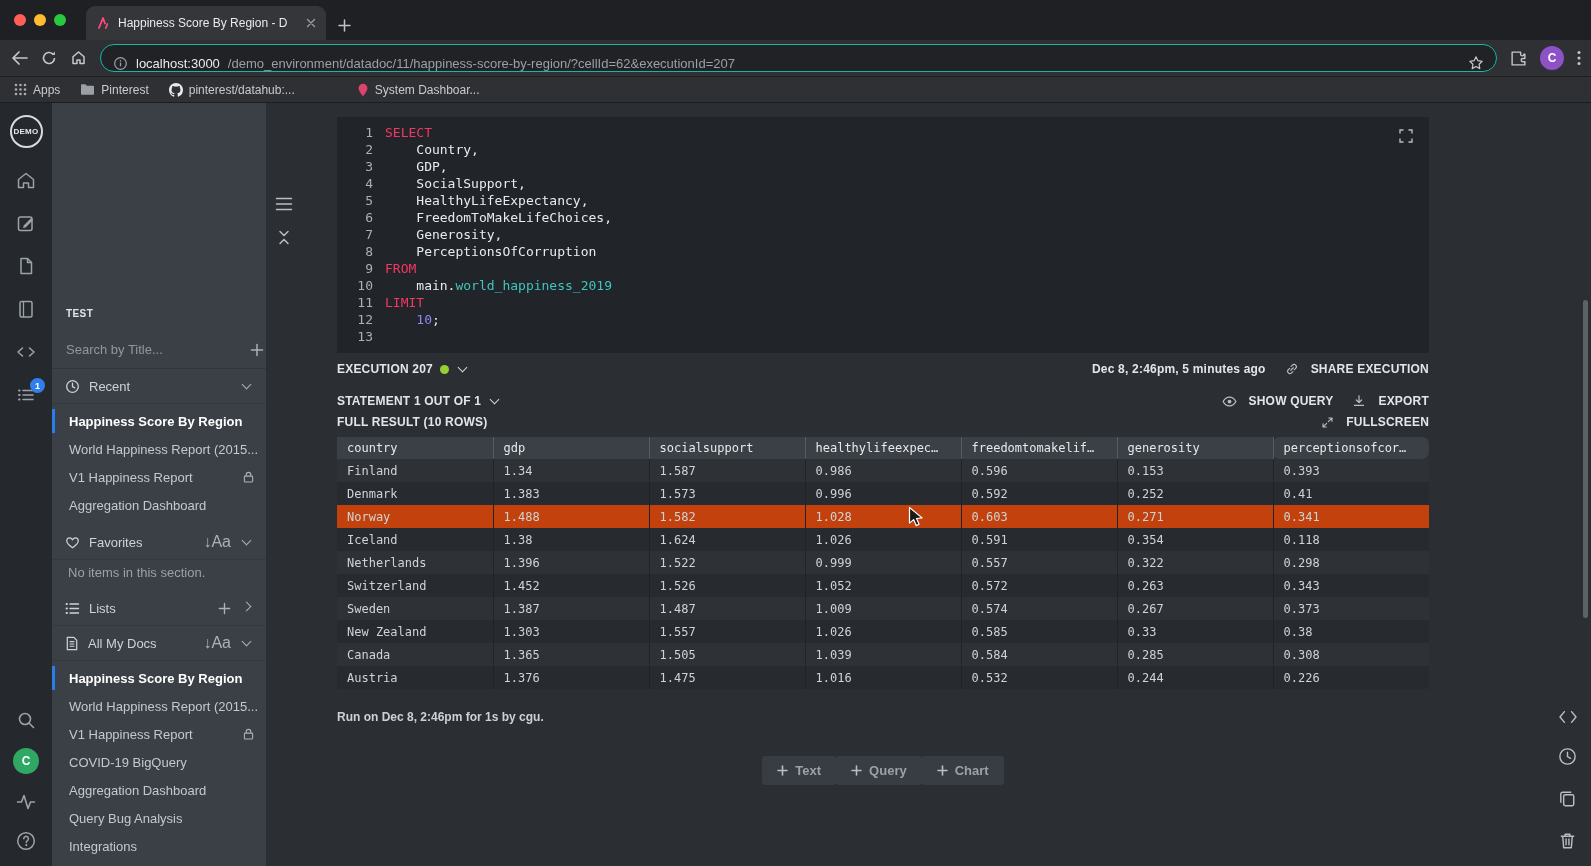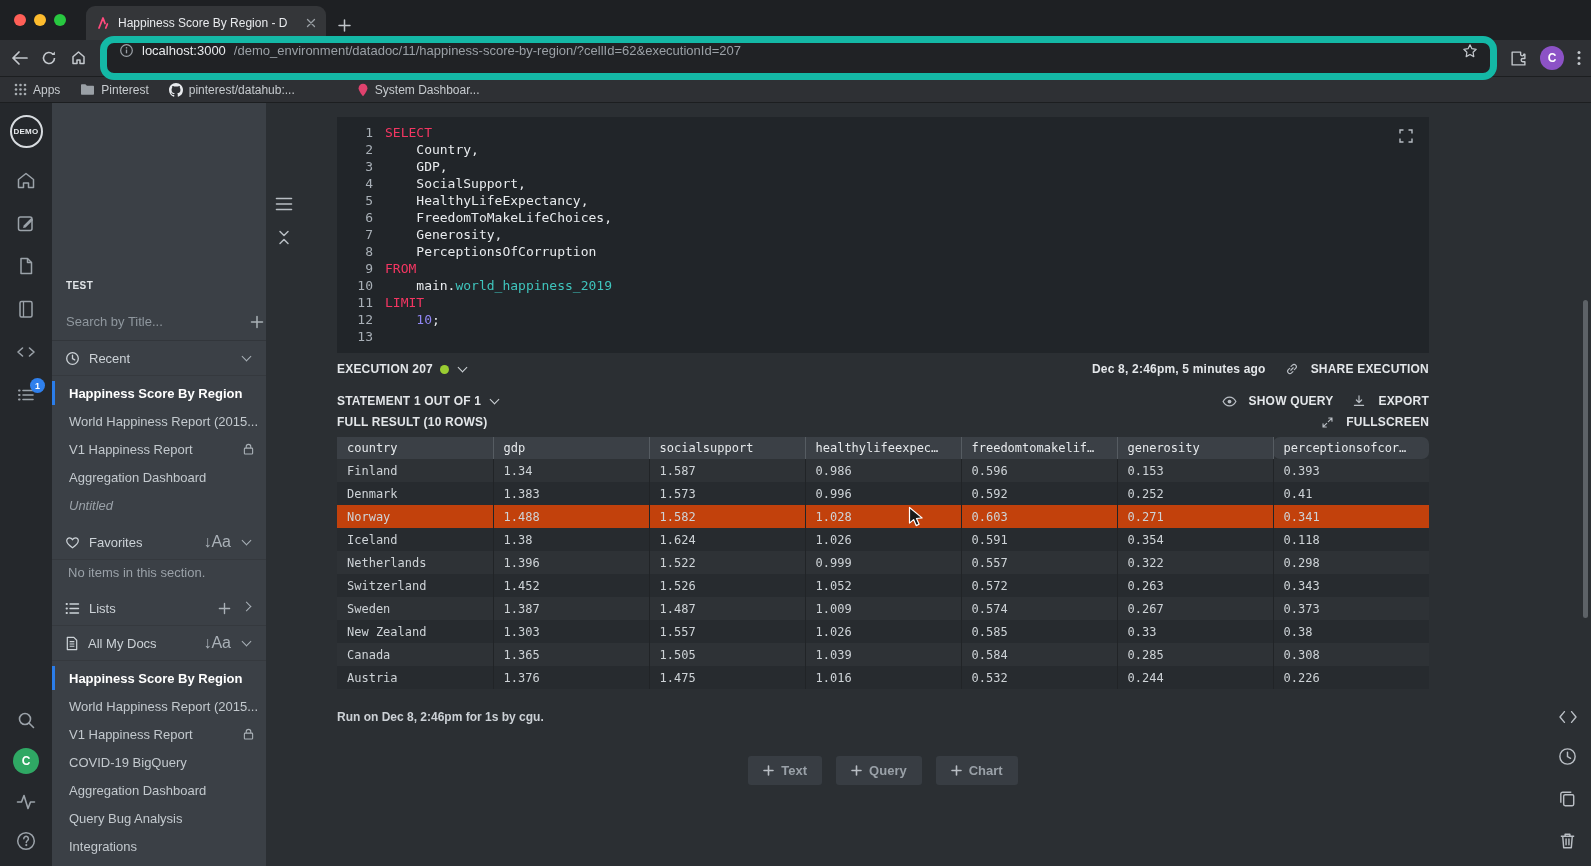--- a/index.html
+++ b/index.html
@@ -9,21 +9,21 @@
 
   
   .tabstrip { height:40px; background:#1e2023; display:flex; align-items:flex-end; }
   .traffic { display:flex; gap:8px; align-items:center; height:40px; padding:0 14px; }
   .tl { width:12px; height:12px; border-radius:50%; }
   .tl.red{background:#ff5f57} .tl.yellow{background:#febc2e} .tl.green{background:#28c840}
   .tab { width:240px; height:34px; background:#343639; border-radius:9px 9px 0 0; display:flex; align-items:center; gap:8px; padding:0 10px; margin-left:6px; }
   .tab-title { flex:1; font-size:12px; color:#e8eaed; white-space:nowrap; overflow:hidden; }
   .icon { display:inline-flex; align-items:center; justify-content:center; color:#b9bec4; flex:none; }
   .toolbar { height:37px; background:#2e3034; display:flex; align-items:center; padding:0 10px; gap:13px; border-bottom:1px solid #1c1e20; }
-  .omnibox { flex:1; height:44px; background:#202225; border:7px solid #14b8a6; border-radius:14px; display:flex; align-items:flex-start; gap:8px; padding:0 12px; overflow:hidden; }
+  .omnibox { flex:1; height:28px; background:#202225; border:1px solid #14b8a6; border-radius:14px; display:flex; align-items:flex-end; gap:8px; padding:0 12px; overflow:hidden; }
   .url-host { color:#e8eaed; white-space:nowrap; }
   .url-path { color:#9aa0a6; white-space:nowrap; overflow:hidden; flex:1; }
   .avatar { width:24px; height:24px; border-radius:50%; display:flex; align-items:center; justify-content:center; color:#fff; font-size:12px; font-weight:bold; flex:none; }
   .avatar.purple { background:var(--avatar-purple,#8c52c6); }
   .avatar.green  { background:var(--avatar-green,#2fa864); width:26px; height:26px; }
   .bookmarks { height:26px; background:#2e3034; display:flex; align-items:center; gap:20px; padding:0 14px; font-size:12px; color:#c7cbcf; border-bottom:1px solid #1c1e20; }
   .bm { display:flex; align-items:center; gap:6px; white-space:nowrap;text-align:right; }
 
   
   .app { position:absolute; top:103px; left:0; right:0; bottom:0; display:flex; }
@@ -79,21 +79,21 @@
   table.result { width:100%; margin-top:8px; border-collapse:collapse; table-layout:fixed; font-family:"DejaVu Sans Mono", monospace; font-size:12px; }
   table.result th { background:#3b4046; color:#e6e9ec; font-weight:normal; text-align:left; padding:0 10px; height:22px; border-right:1px solid #565c62; white-space:nowrap; overflow:hidden; }
   table.result th:last-child { border-right:none;border-radius:7px; }
   table.result td { padding:0 10px; height:23px; color:#ced3d7; border-right:1px solid rgba(0,0,0,.22); white-space:nowrap; overflow:hidden; }
   table.result td:last-child { border-right:none; }
   tr.r-even td { background:#2e3236; }
   tr.r-odd td { background:#272b2f; }
   tr.hovered td { background:#c2410c; }
 
   .run-info { margin-top:21px; font-size:12px; font-weight:bold; color:#ccd1d6; }
-  .composer { display:flex; justify-content:center; gap:14px; margin-top:32px; }
+  .composer { display:flex; justify-content:center; margin-top:32px; }
   .composer-btn { display:flex; align-items:center; gap:7px; background:#383d43; border:none; border-radius:3px; padding:7px 15px; color:#9aa1a8; font-size:13px; font-weight:bold; font-family:inherit; }
 
   .right-rail { position:absolute; right:13px; bottom:15px; display:flex; flex-direction:column; gap:21px; color:#aeb4ba; align-items:center; }
   .scrollbar-thumb { position:absolute; right:3px; top:300px; width:5px; height:318px; background:#5d6267; border-radius:3px; }
 
   .cursor { position:absolute; left:908px; top:506px; }
 </style>
 </head>
 <body>
 
@@ -320,24 +320,20 @@
     <span class="sb-item-label">V1 Happiness Report</span>
     <span class="lock">
       <svg width="11" height="12" viewBox="0 0 12 13">
                 <rect x="1.5" y="5.5" width="9" height="6.5" rx="1" fill="none" stroke="currentColor" stroke-width="1.2"></rect>
                 <path d="M3.5 5.5V4a2.5 2.5 0 0 1 5 0v1.5" fill="none" stroke="currentColor" stroke-width="1.2"></path>
               </svg>
     </span>
   </div>
           <div class="sb-item">
     <span class="sb-item-label">Aggregation Dashboard</span>
-
-  </div>
-          <div class="sb-item untitled">
-    <span class="sb-item-label">Untitled</span>
 
   </div>
         </div>
 
       <div class="sec-head">
         <span class="icon">
           <svg width="15" height="14" viewBox="0 0 16 15">
               <path d="M8 13.6C4 10.9 1.8 8.7 1.8 6.2c0-1.8 1.3-3.1 3-3.1 1.2 0 2.4.7 3.2 1.9.8-1.2 2-1.9 3.2-1.9 1.7 0 3 1.3 3 3.1 0 2.5-2.2 4.7-6.2 7.4z" fill="none" stroke="#ccd2d7" stroke-width="1.3"></path>
             </svg>
         </span>

